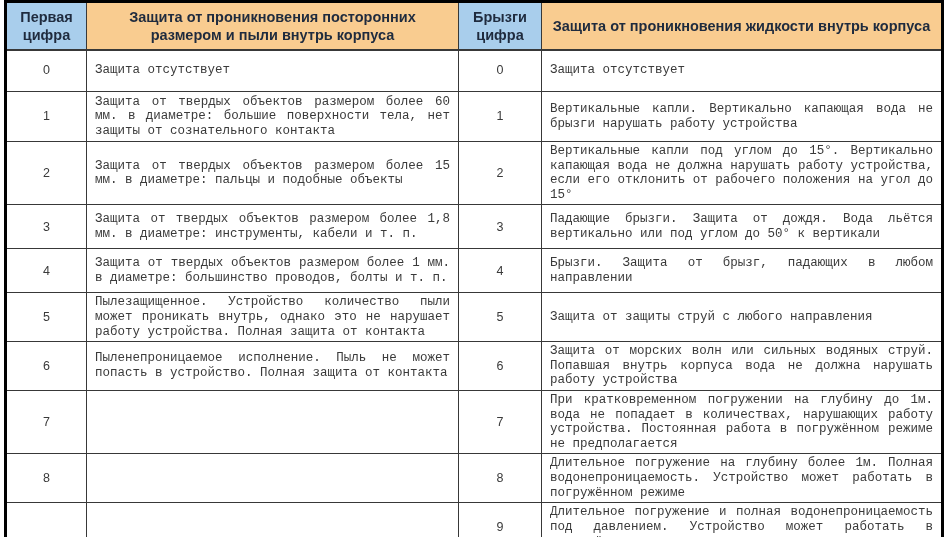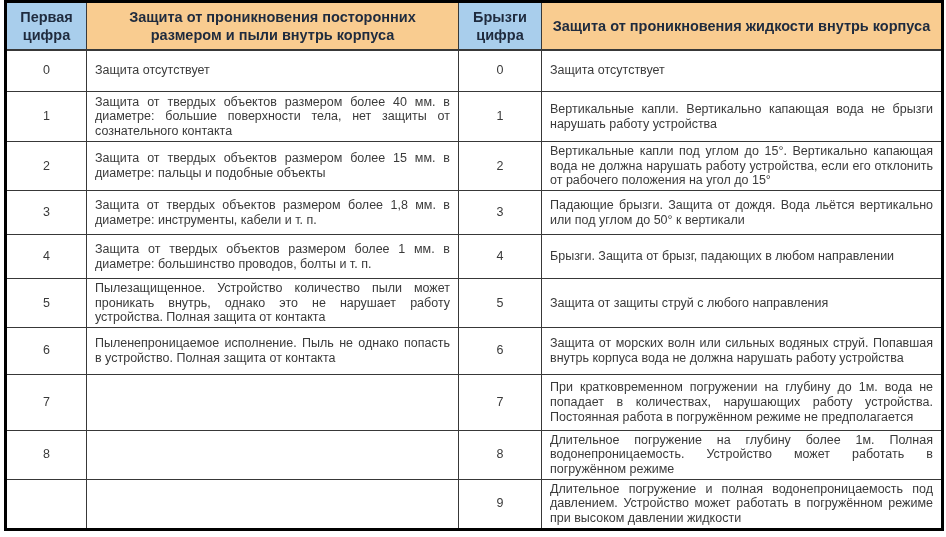--- a/index.html
+++ b/index.html
@@ -45,20 +45,21 @@
     border-bottom-width: 2px;
   }
   td.hdr-digit  { background: var(--header_blue); }
   td.hdr-desc   { background: var(--header_orange); }
   td.digit-cell {
     text-align: center;
     font-size: 13px;
   }
   td.desc-cell {
     text-align: justify;
+    font-family: Liberation Mono, monospace;
   }
 </style>
 </head>
 <body>
 
 <div class="table-wrap">
   <table class="ip-table">
     <colgroup>
       <col style="width:81px">
       <col style="width:372px">
@@ -73,21 +74,21 @@
         <td class="hdr-desc">Защита от проникновения жидкости внутрь корпуса</td>
       </tr>
       <tr style="height:42px">
         <td class="digit-cell">0</td>
         <td class="desc-cell">Защита отсутствует</td>
         <td class="digit-cell">0</td>
         <td class="desc-cell">Защита отсутствует</td>
       </tr>
       <tr style="height:50px">
         <td class="digit-cell">1</td>
-        <td class="desc-cell">Защита от твердых объектов размером более 40 мм. в диаметре: большие поверхности тела, нет защиты от сознательного контакта</td>
+        <td class="desc-cell">Защита от твердых объектов размером более 60 мм. в диаметре: большие поверхности тела, нет защиты от сознательного контакта</td>
         <td class="digit-cell">1</td>
         <td class="desc-cell">Вертикальные капли. Вертикально капающая вода не брызги нарушать работу устройства</td>
       </tr>
       <tr style="height:49px">
         <td class="digit-cell">2</td>
         <td class="desc-cell">Защита от твердых объектов размером более 15 мм. в диаметре: пальцы и подобные объекты</td>
         <td class="digit-cell">2</td>
         <td class="desc-cell">Вертикальные капли под углом до 15°. Вертикально капающая вода не должна нарушать работу устройства, если его отклонить от рабочего положения на угол до 15°</td>
       </tr>
       <tr style="height:44px">
@@ -103,21 +104,21 @@
         <td class="desc-cell">Брызги. Защита от брызг, падающих в любом направлении</td>
       </tr>
       <tr style="height:44px">
         <td class="digit-cell">5</td>
         <td class="desc-cell">Пылезащищенное. Устройство количество пыли может проникать внутрь, однако это не нарушает работу устройства. Полная защита от контакта</td>
         <td class="digit-cell">5</td>
         <td class="desc-cell">Защита от защиты струй с любого направления</td>
       </tr>
       <tr style="height:47px">
         <td class="digit-cell">6</td>
-        <td class="desc-cell">Пыленепроницаемое исполнение. Пыль не однако попасть в устройство. Полная защита от контакта</td>
+        <td class="desc-cell">Пыленепроницаемое исполнение. Пыль не может попасть в устройство. Полная защита от контакта</td>
         <td class="digit-cell">6</td>
         <td class="desc-cell">Защита от морских волн или сильных водяных струй. Попавшая внутрь корпуса вода не должна нарушать работу устройства</td>
       </tr>
       <tr style="height:56px">
         <td class="digit-cell">7</td>
         <td class="desc-cell"></td>
         <td class="digit-cell">7</td>
         <td class="desc-cell">При кратковременном погружении на глубину до 1м. вода не попадает в количествах, нарушающих работу устройства. Постоянная работа в погружённом режиме не предполагается</td>
       </tr>
       <tr style="height:49px">

